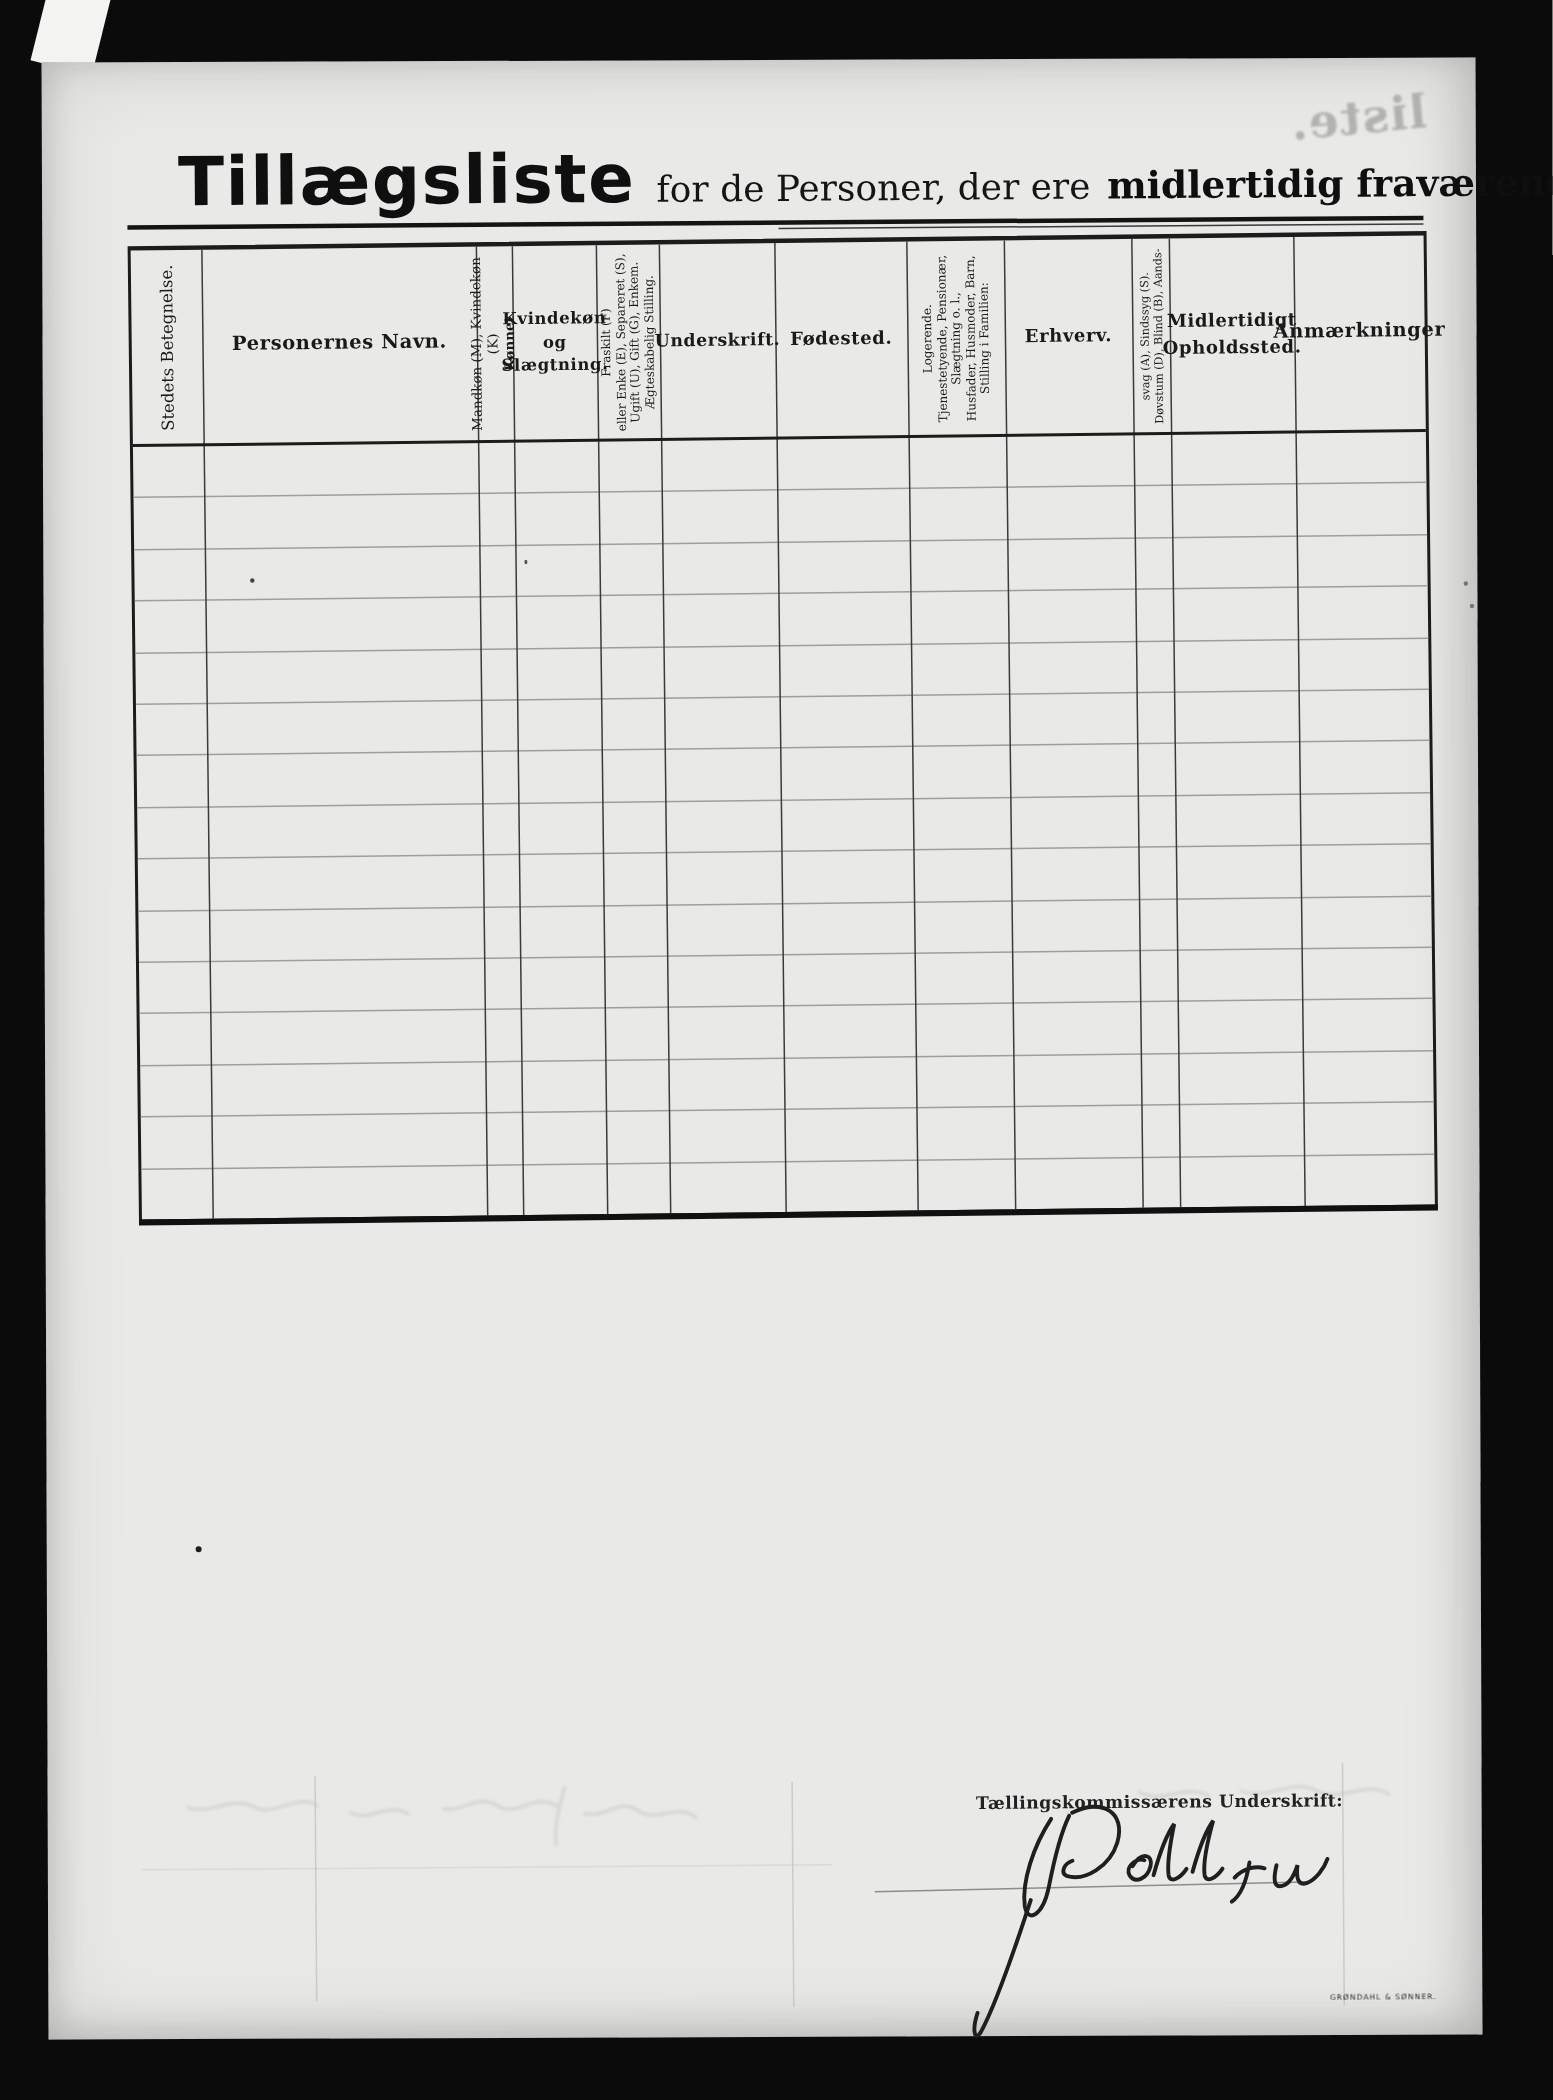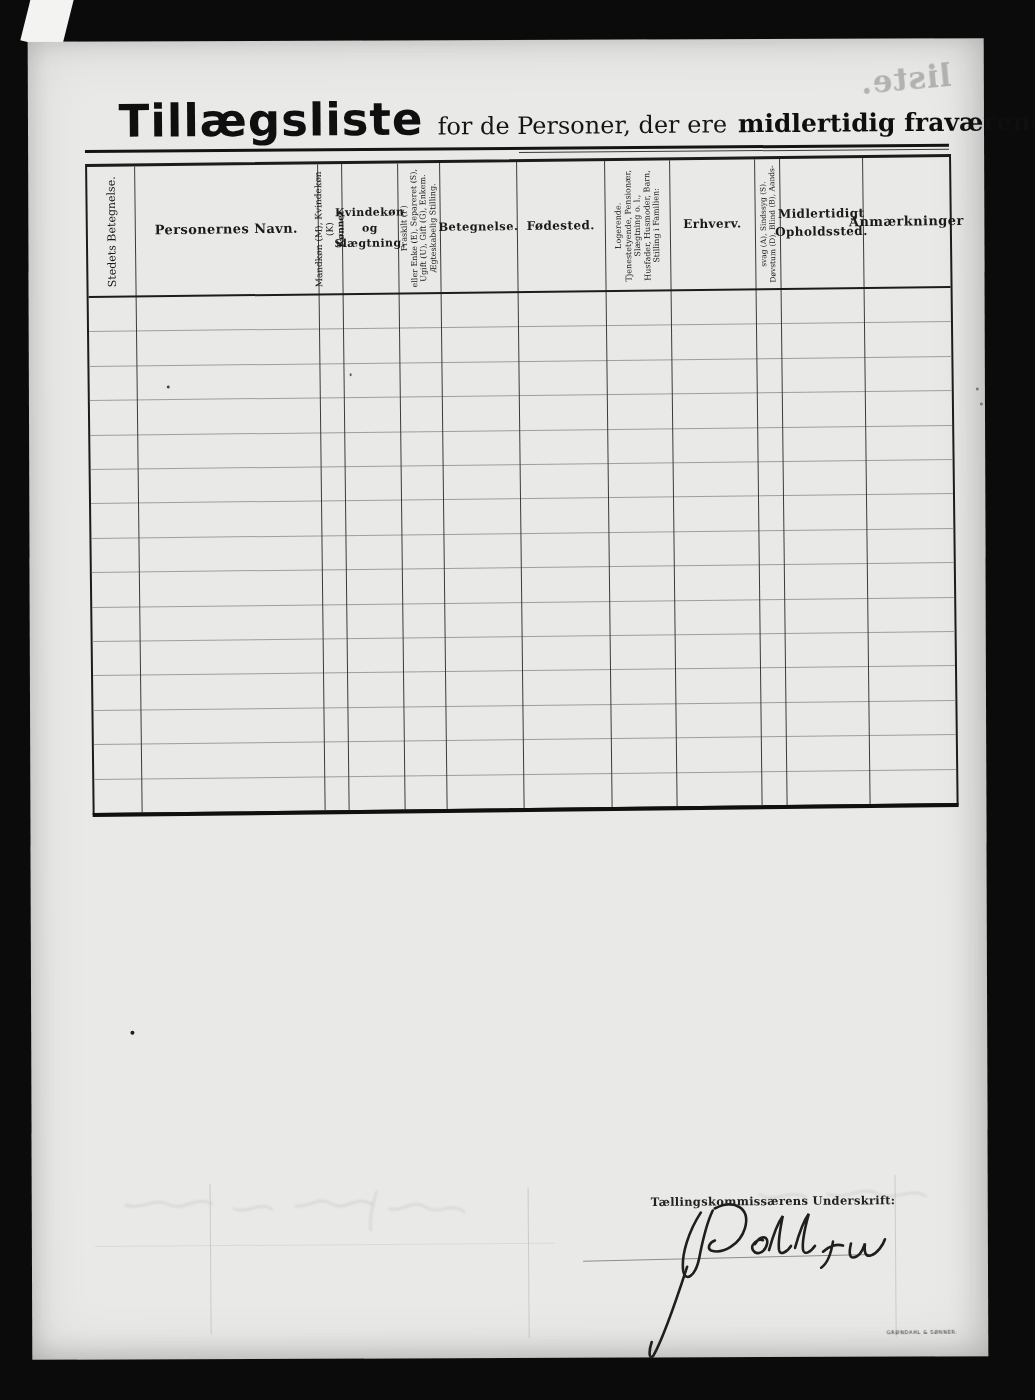--- a/index.html
+++ b/index.html
@@ -139,21 +139,21 @@
           <div class="vwrap">
             <div>Fraskilt (F)</div>
             <div>eller Enke (E), Separeret (S),</div>
             <div>Ugift (U), Gift (G), Enkem.</div>
             <div>Ægteskabelig Stilling.</div>
           </div>
         </div>
         <div class="vline" style="left: 352px;"></div>
         <div class="hcell" style="left: 352px; width: 77px; font-size: 11.5px;">
           <div class="h-horiz hb">
-            <div>Betegnelse.</div>
+            <div>Underskrift.</div>
           </div>
         </div>
         <div class="vline" style="left: 429px;"></div>
         <div class="hcell" style="left: 429px; width: 88px; font-size: 12px;">
           <div class="h-horiz hb">
             <div>Fødested.</div>
           </div>
         </div>
         <div class="vline" style="left: 517px;"></div>
         <div class="hcell" style="left: 517px; width: 65px; font-size: 8px;">

